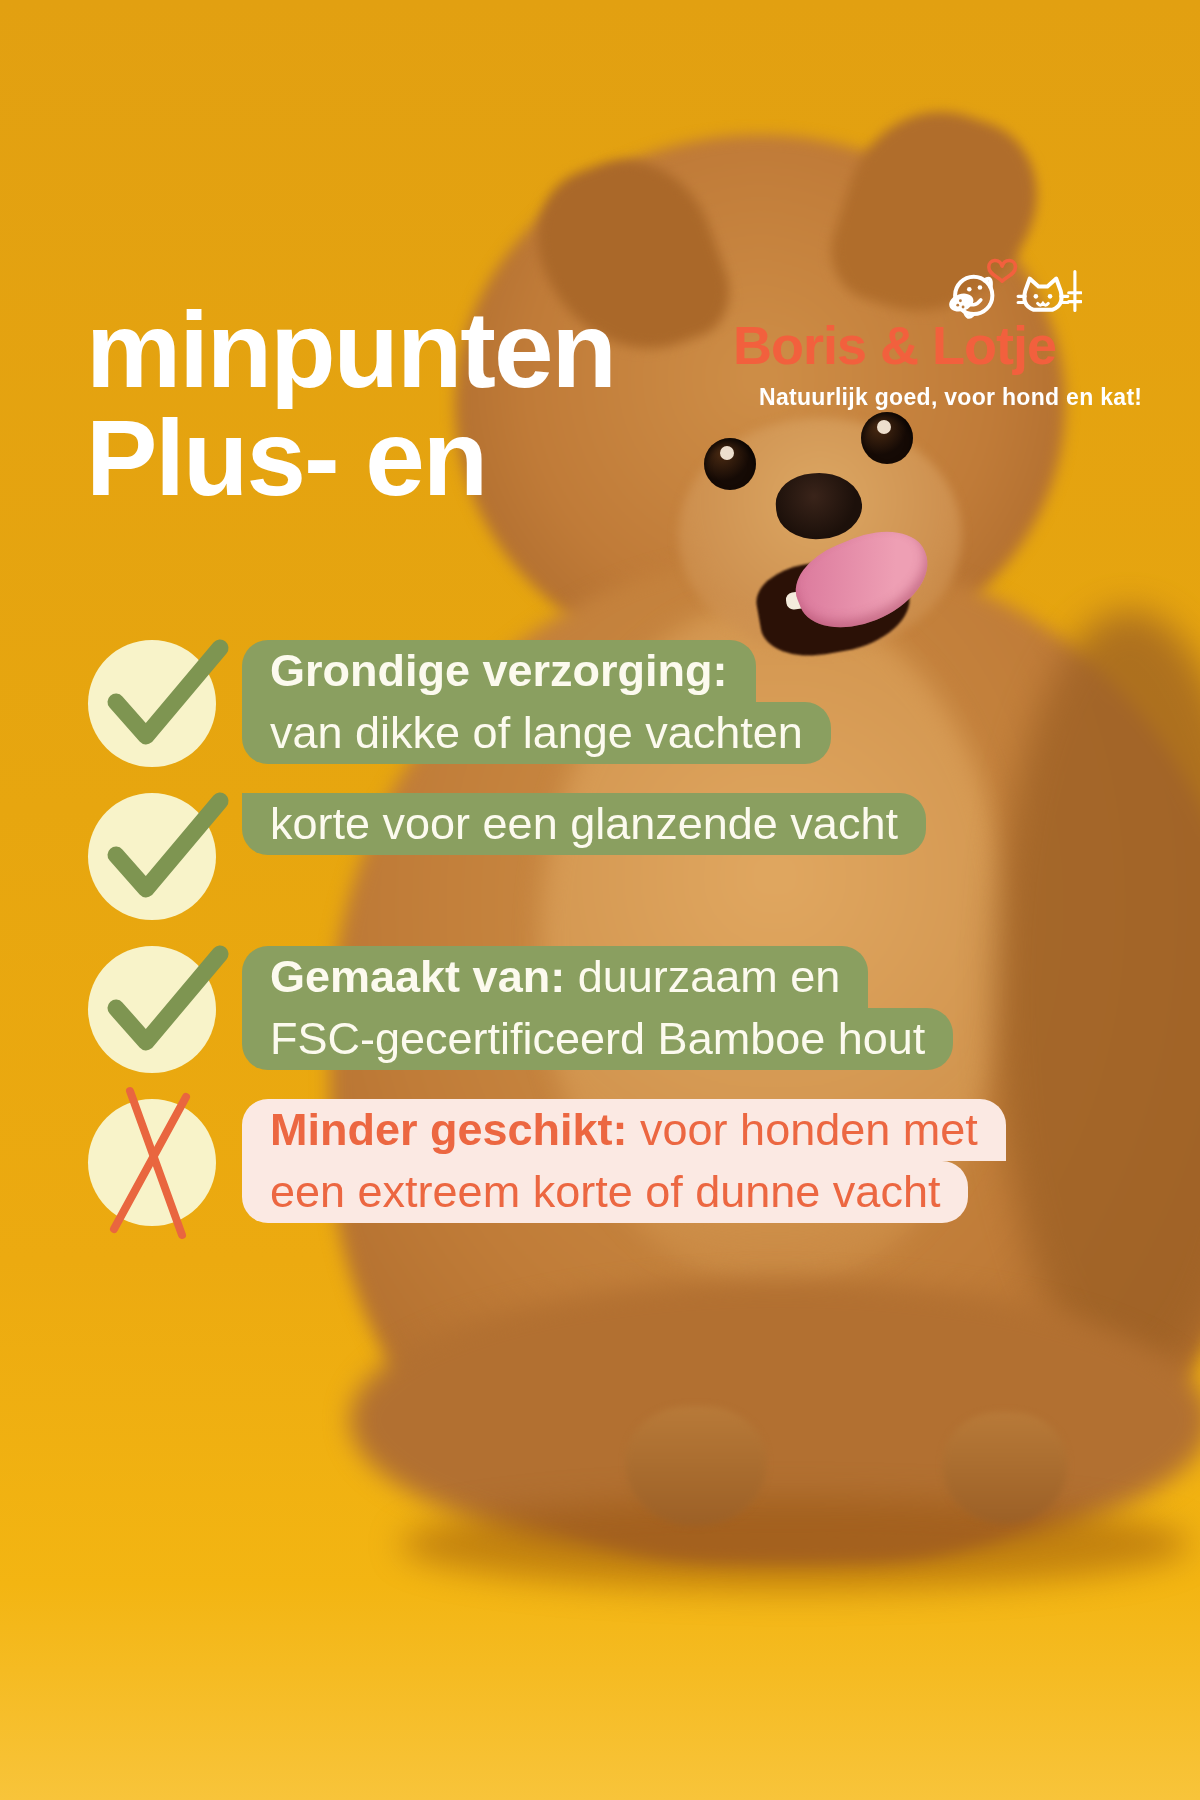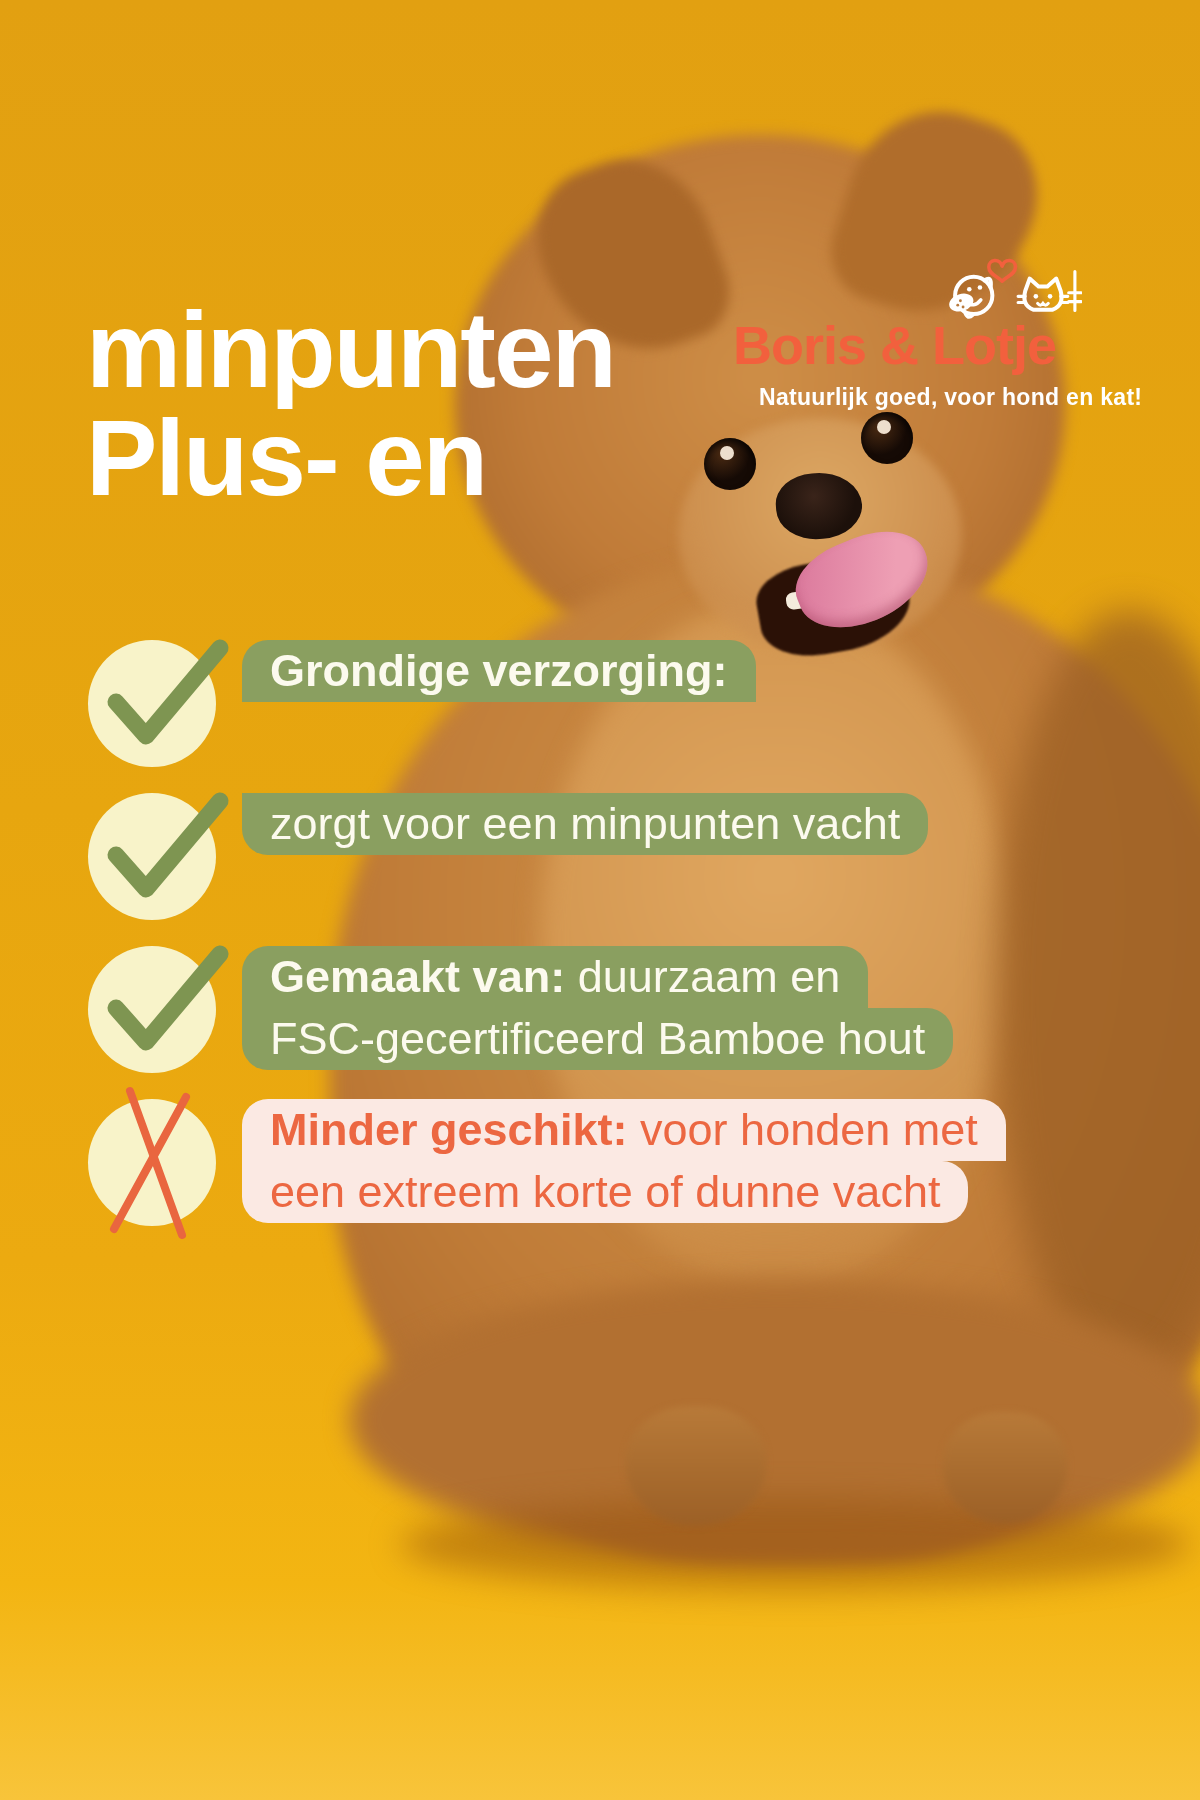--- a/index.html
+++ b/index.html
@@ -132,32 +132,33 @@
 
     <div class="item pro">
       <div class="badge">
         <div class="disc"></div>
         <svg style="left:0;top:-16px;" width="150" height="150" viewBox="0 0 150 150">
           <path d="M28 78 L58 112 L132 24" stroke="#7E9551" stroke-width="17" fill="none" stroke-linecap="round" stroke-linejoin="round"></path>
         </svg>
       </div>
       <div class="bubble">
         <div class="bline l1"><b>Grondige verzorging:</b><span></span></div>
+        <div class="bline l2">van dikke of lange vachten</div>
       </div>
     </div>
 
     <div class="item pro">
       <div class="badge">
         <div class="disc"></div>
         <svg style="left:0;top:-16px;" width="150" height="150" viewBox="0 0 150 150">
           <path d="M28 78 L58 112 L132 24" stroke="#7E9551" stroke-width="17" fill="none" stroke-linecap="round" stroke-linejoin="round"></path>
         </svg>
       </div>
       <div class="bubble">
-        <div class="bline l2">zorgt voor een minpunten vacht</div>
+        <div class="bline l2">korte voor een glanzende vacht</div>
       </div>
     </div>
 
     <div class="item pro">
       <div class="badge">
         <div class="disc"></div>
         <svg style="left:0;top:-16px;" width="150" height="150" viewBox="0 0 150 150">
           <path d="M28 78 L58 112 L132 24" stroke="#7E9551" stroke-width="17" fill="none" stroke-linecap="round" stroke-linejoin="round"></path>
         </svg>
       </div>

